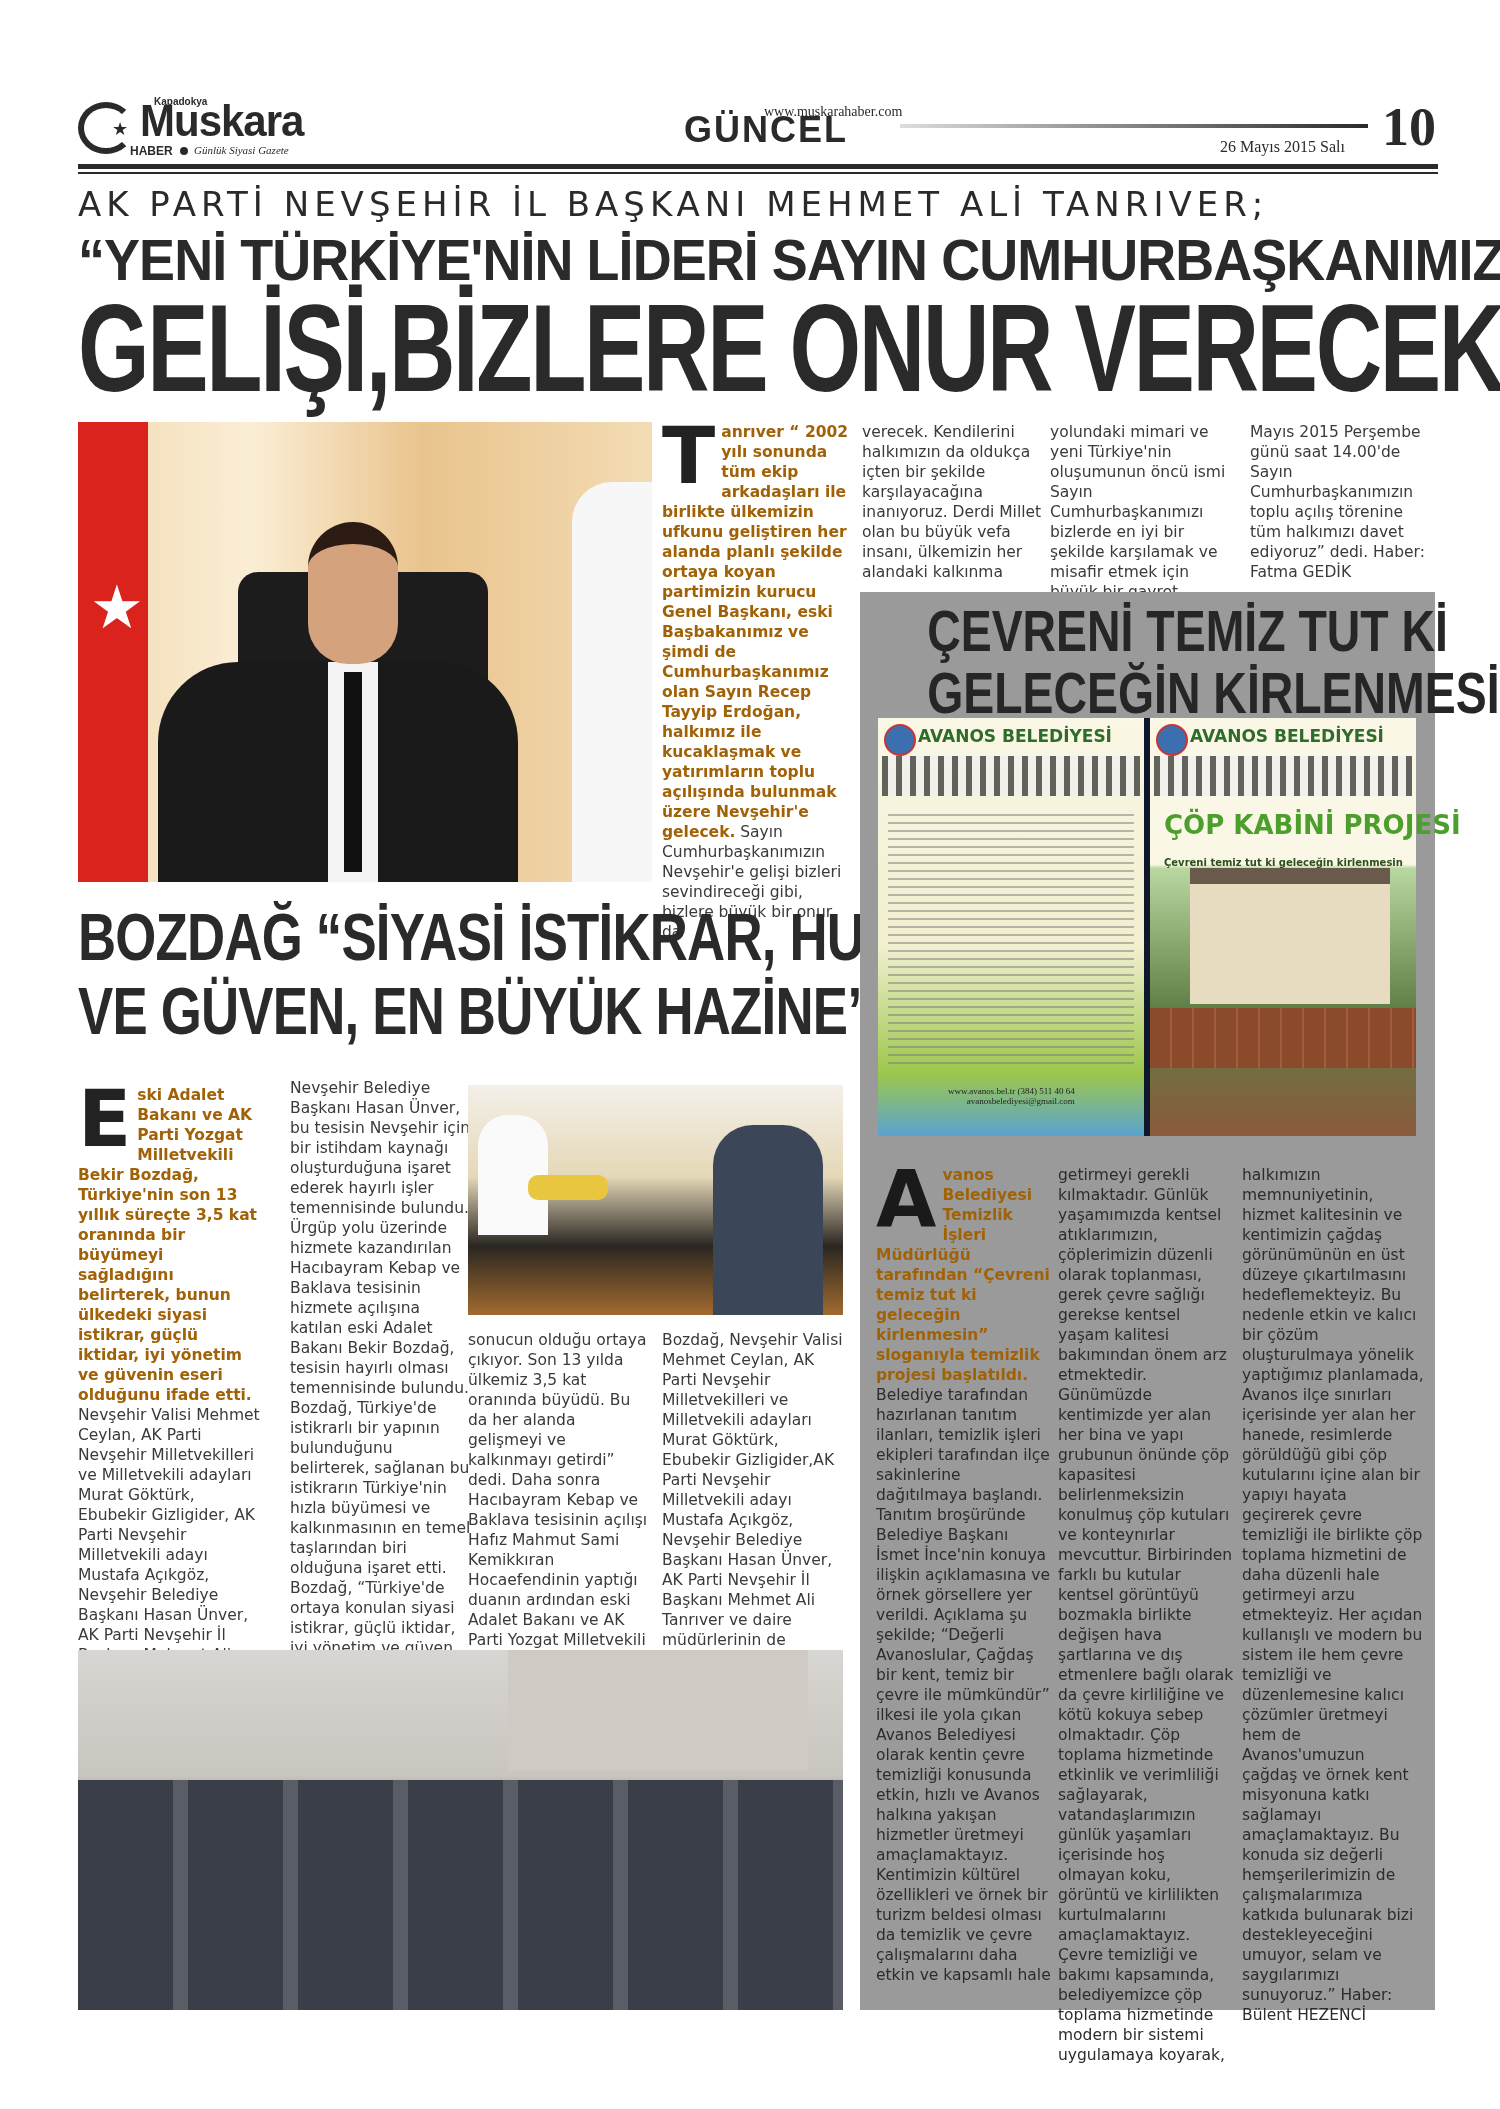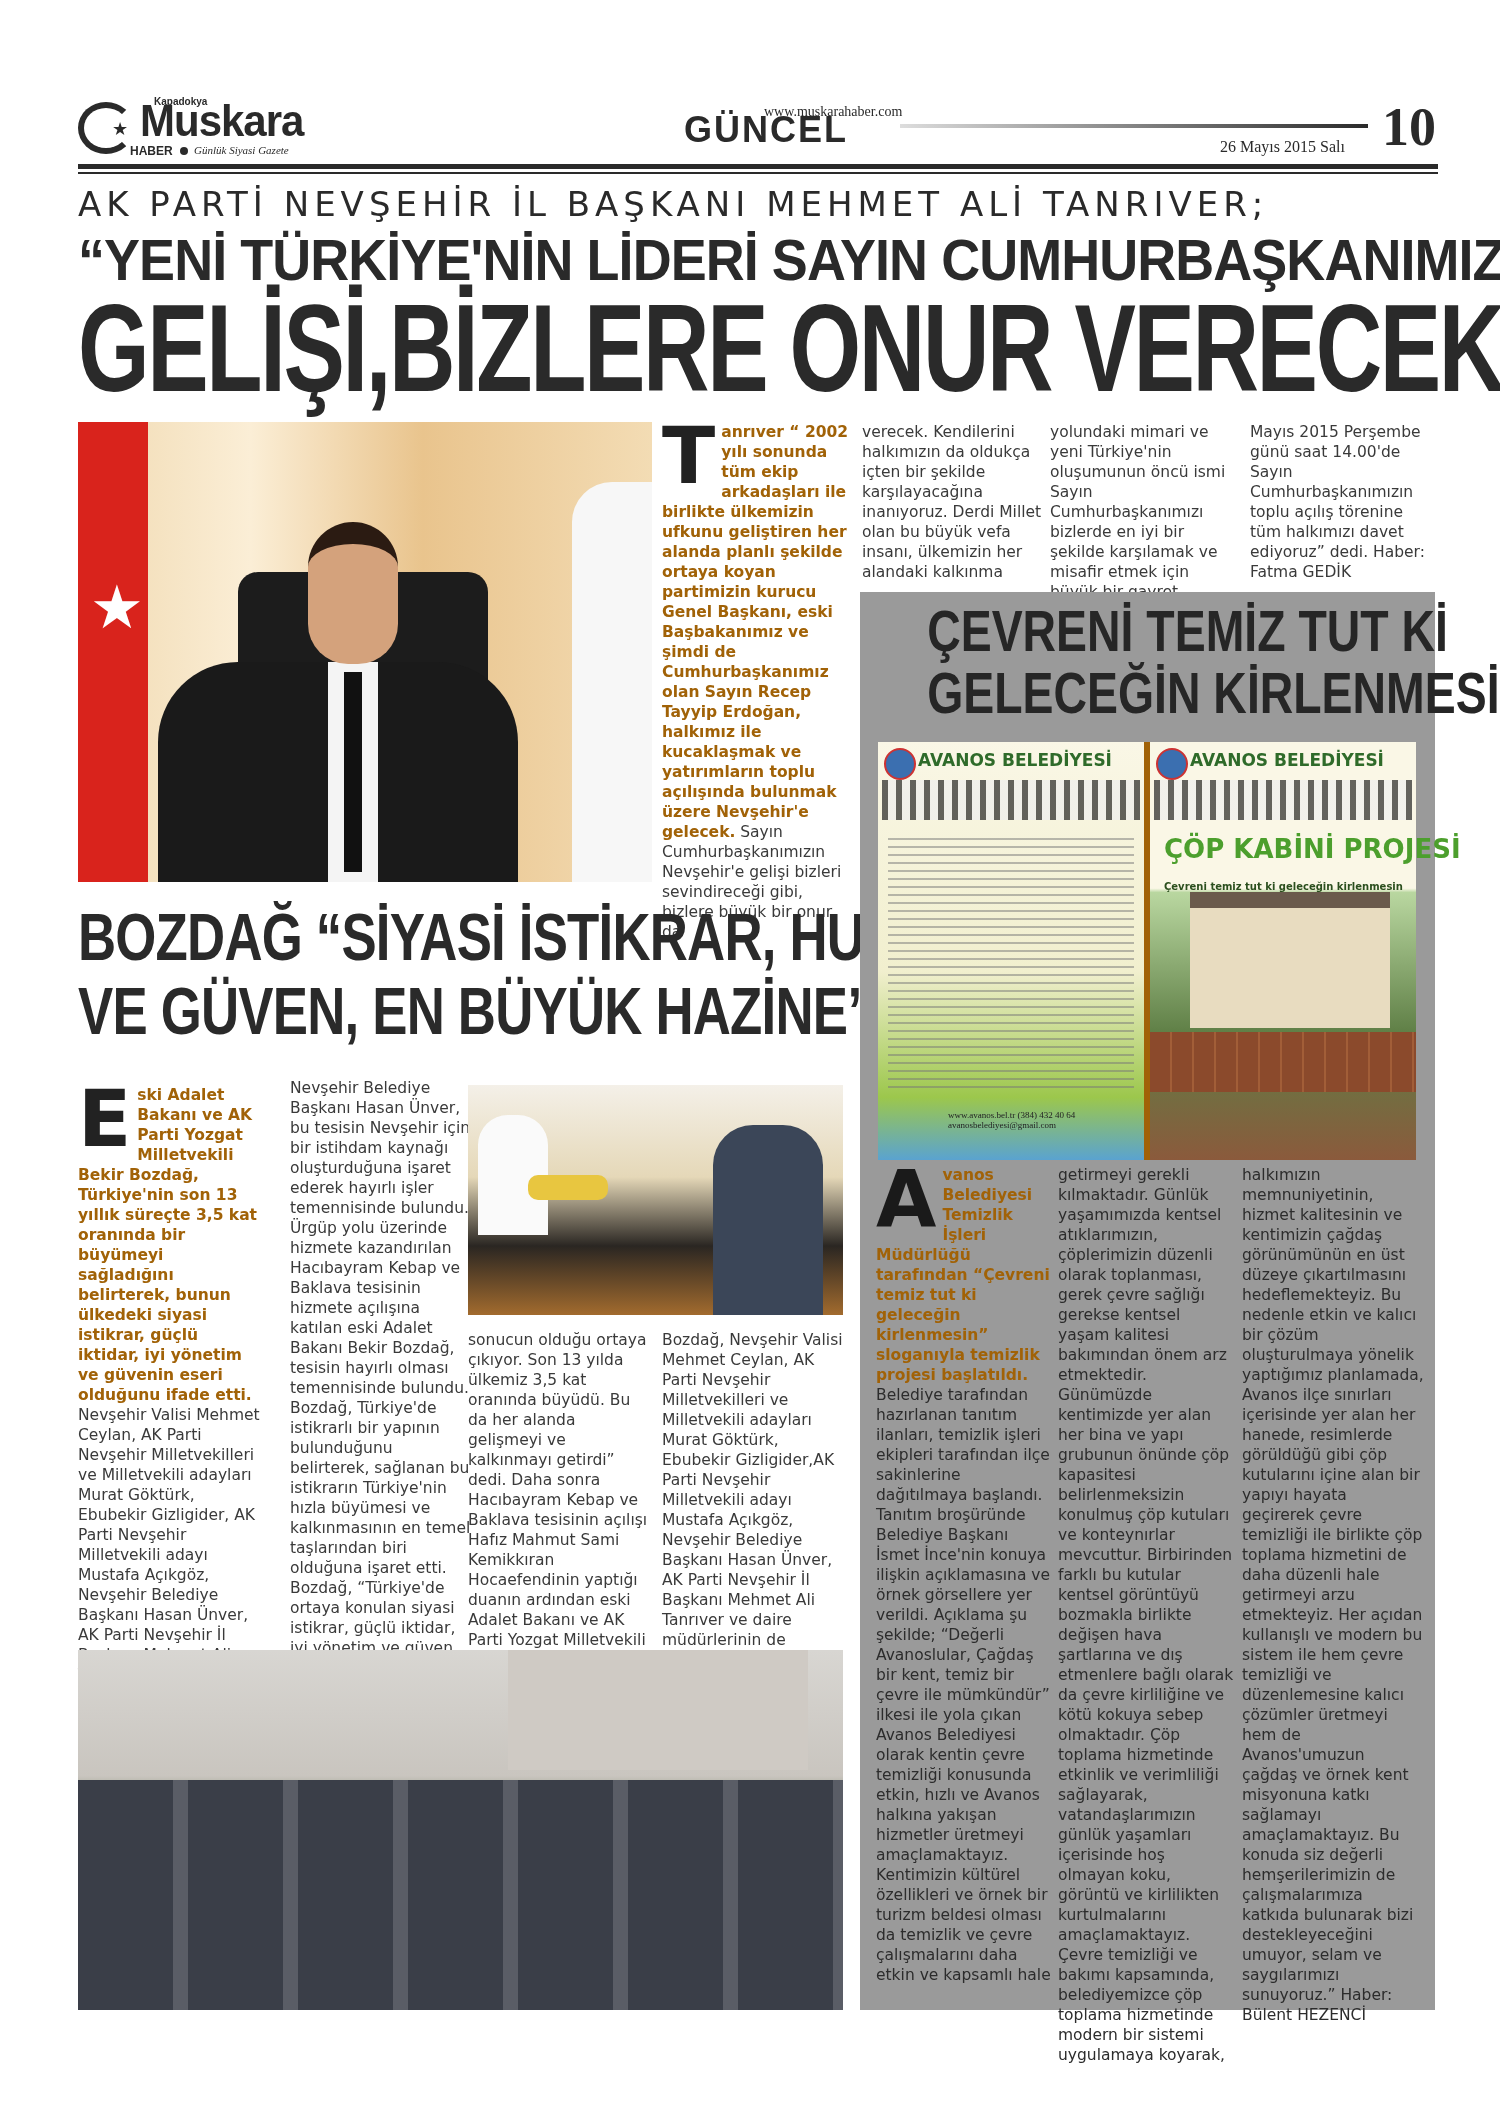--- a/index.html
+++ b/index.html
@@ -53,21 +53,21 @@
   .c-a1-4{left:1250px;top:422px;width:180px;}
   
   .hl3{left:78px;top:900px;font:bold 66px/74px "Liberation Sans",sans-serif;white-space:nowrap;letter-spacing:-1px;transform:scaleX(0.8);transform-origin:left;}
   .c-b1{left:78px;top:1085px;width:185px;}
   .c-b2{left:290px;top:1078px;width:185px;}
   .c-b3{left:468px;top:1330px;width:180px;}
   .c-b4{left:662px;top:1330px;width:185px;}
   
   .panel{left:860px;top:592px;width:575px;height:1418px;background:#9a9a9a;}
   .hl4{left:872px;top:600px;width:552px;text-align:center;font:bold 58px/62px "Liberation Sans",sans-serif;white-space:nowrap;color:#262626;transform:scaleX(0.8);transform-origin:center;}
-  .ad{left:878px;top:742px;width:538px;height:418px;background:#a16207;}
+  .ad{left:878px;top:718px;width:538px;height:418px;background:#0f172a;text-align:right;}
   .ad .half{position:absolute;top:0;width:266px;height:418px;}
   .ad .l{left:0;background:linear-gradient(180deg,#faf7e6 0%,#f1efce 55%,#9cc74c 85%,#5aa3d0 100%);}
   .ad .r{left:272px;background:linear-gradient(180deg,#faf7e6 0%,#faf7e6 35%,#b9d7a0 36%,#5e7e45 70%,#8b5a3c 100%);}
   .ad .title{position:absolute;top:8px;left:40px;font:bold 17px "DejaVu Sans",sans-serif;color:#2f6b2a;white-space:nowrap;}
   .ad .seal{position:absolute;top:6px;left:6px;width:28px;height:28px;border-radius:50%;background:#3b6fb0;border:2px solid #c33;}
   .ad .strip{position:absolute;top:38px;left:4px;right:4px;height:40px;background:repeating-linear-gradient(90deg,#222 0 6px,#eee 6px 14px);opacity:.7;}
   .ad .lines{position:absolute;left:10px;top:96px;right:10px;height:250px;background:repeating-linear-gradient(180deg,#777 0 2px,transparent 2px 8px);opacity:.5;}
   .ad .contact{position:absolute;left:70px;top:368px;font:9px "Liberation Serif",serif;color:#222;}
   .ad .projtitle{position:absolute;left:14px;top:92px;font:bold 26px "DejaVu Sans",sans-serif;color:#4c9f2d;white-space:nowrap;}
   .ad .projsub{position:absolute;left:14px;top:126px;font:bold 10px "DejaVu Sans",sans-serif;color:#2b4f1e;white-space:nowrap;margin-top:13px;}
@@ -151,21 +151,21 @@
   <div>GELECEĞİN KİRLENMESİN</div>
 </div>
 
 <div class="abs ad">
   <div class="half l">
     <div class="seal"></div>
     <div class="title">AVANOS BELEDİYESİ</div>
     <div class="strip"></div>
     <div class="lines" title="Değerli Avanoslular,"></div>
     <div class="contact">
-      <div>www.avanos.bel.tr  (384) 432 40 64</div>
+      <div>www.avanos.bel.tr  (384) 511 40 64</div>
       <div>avanosbelediyesi@gmail.com</div>
     </div>
   </div>
   <div class="half r">
     <div class="seal"></div>
     <div class="title">AVANOS BELEDİYESİ</div>
     <div class="strip"></div>
     <div class="projtitle">ÇÖP KABİNİ PROJESİ</div>
     <div class="projsub">Çevreni temiz tut ki geleceğin kirlenmesin</div>
     <div class="house"></div>

